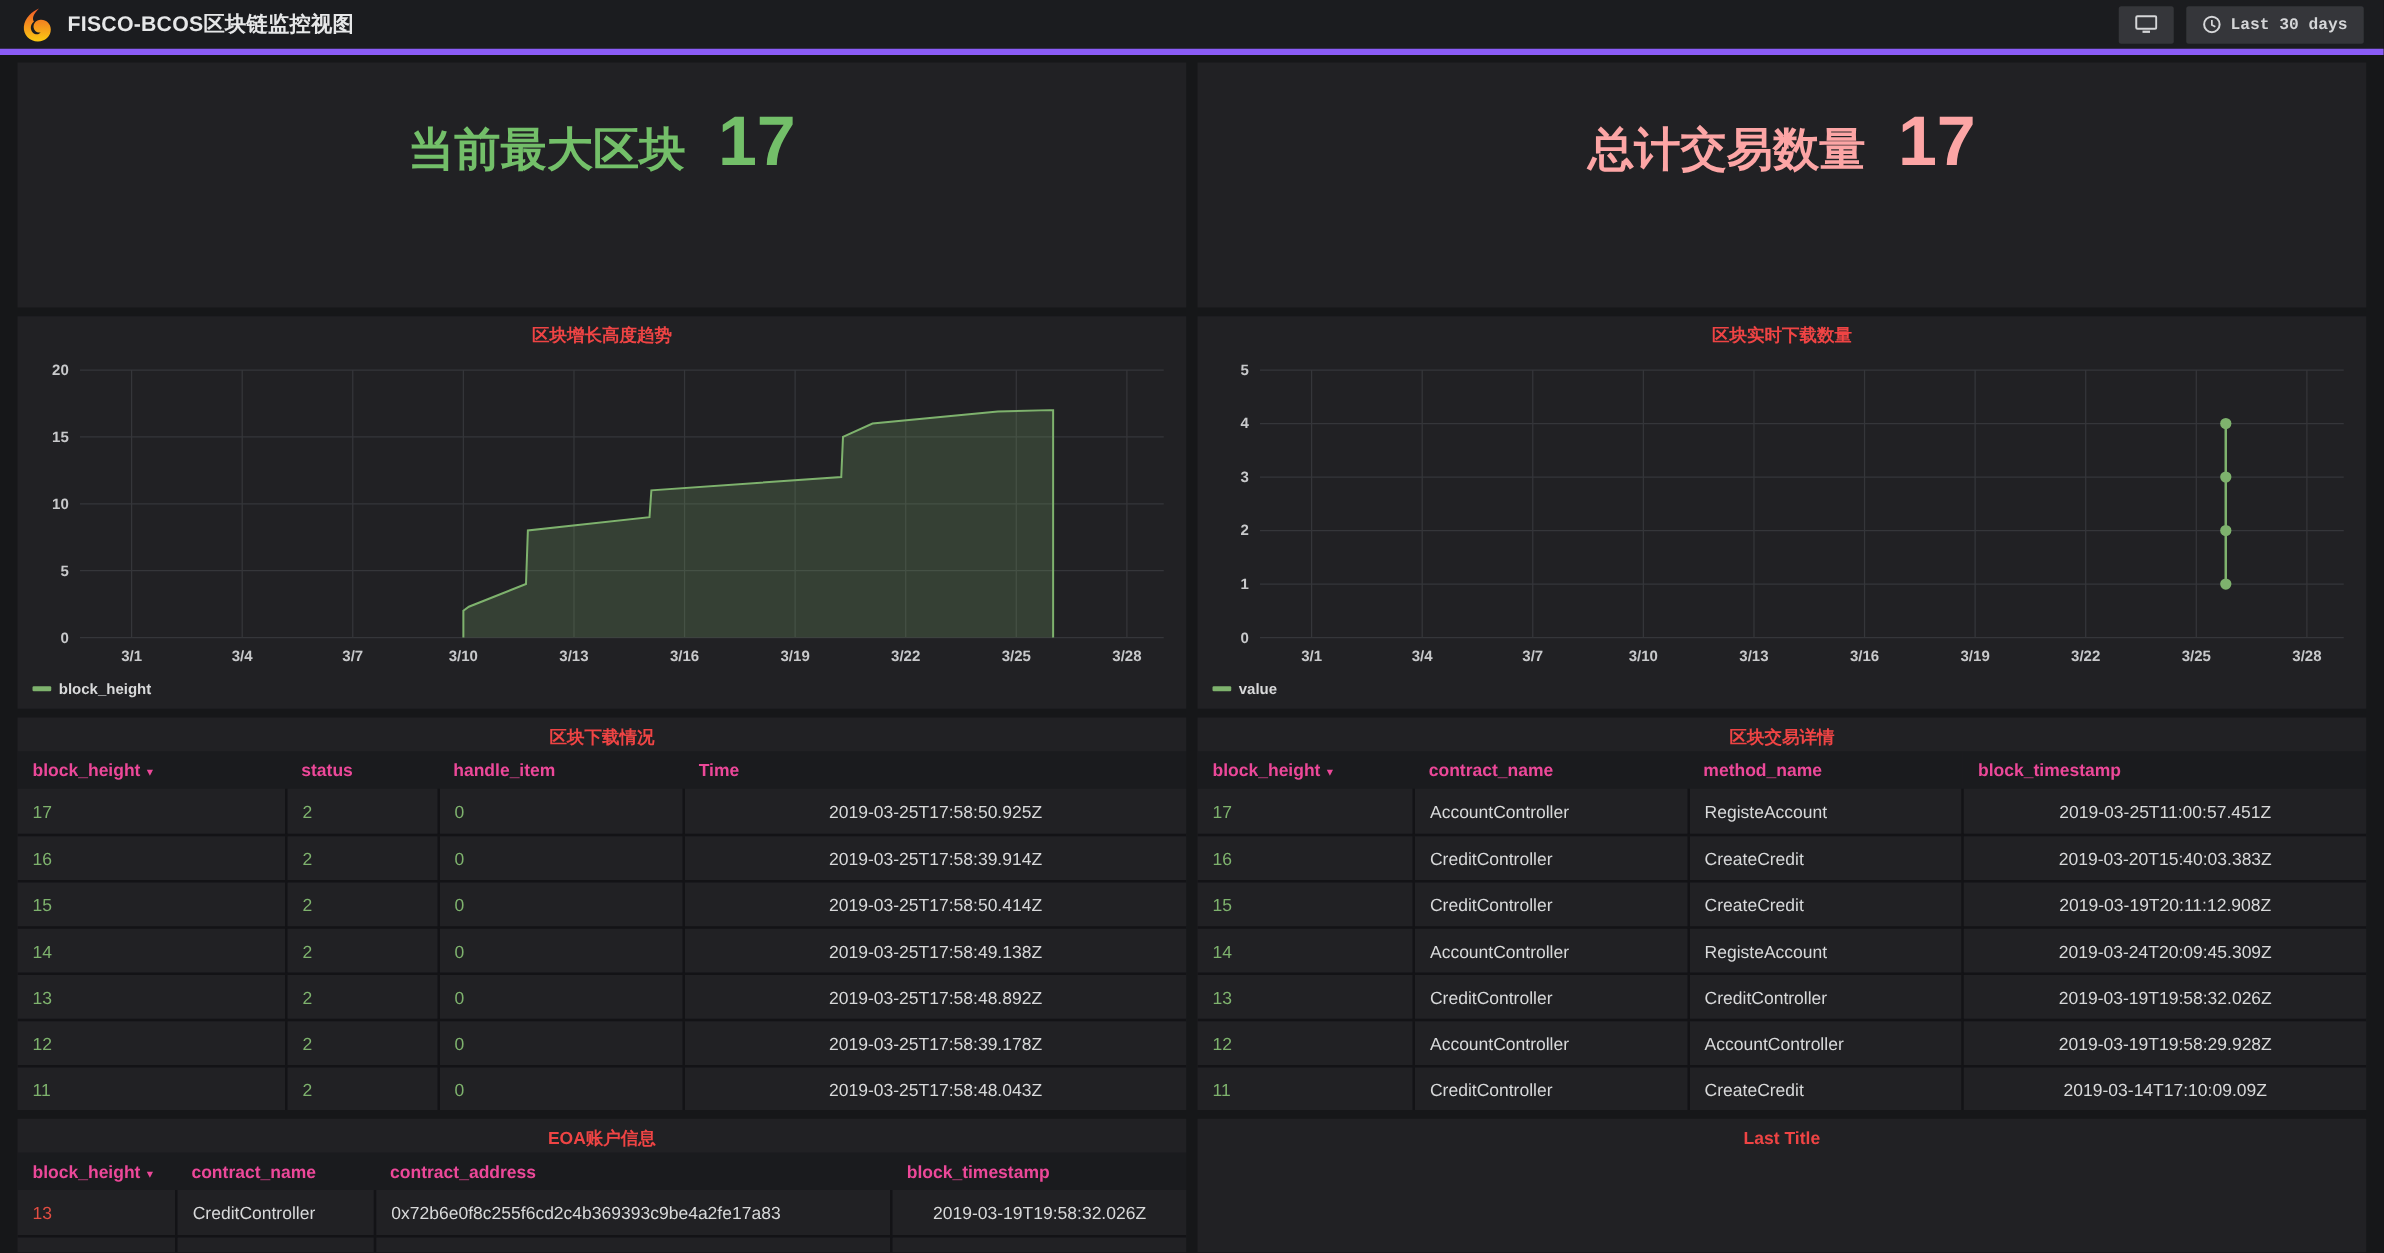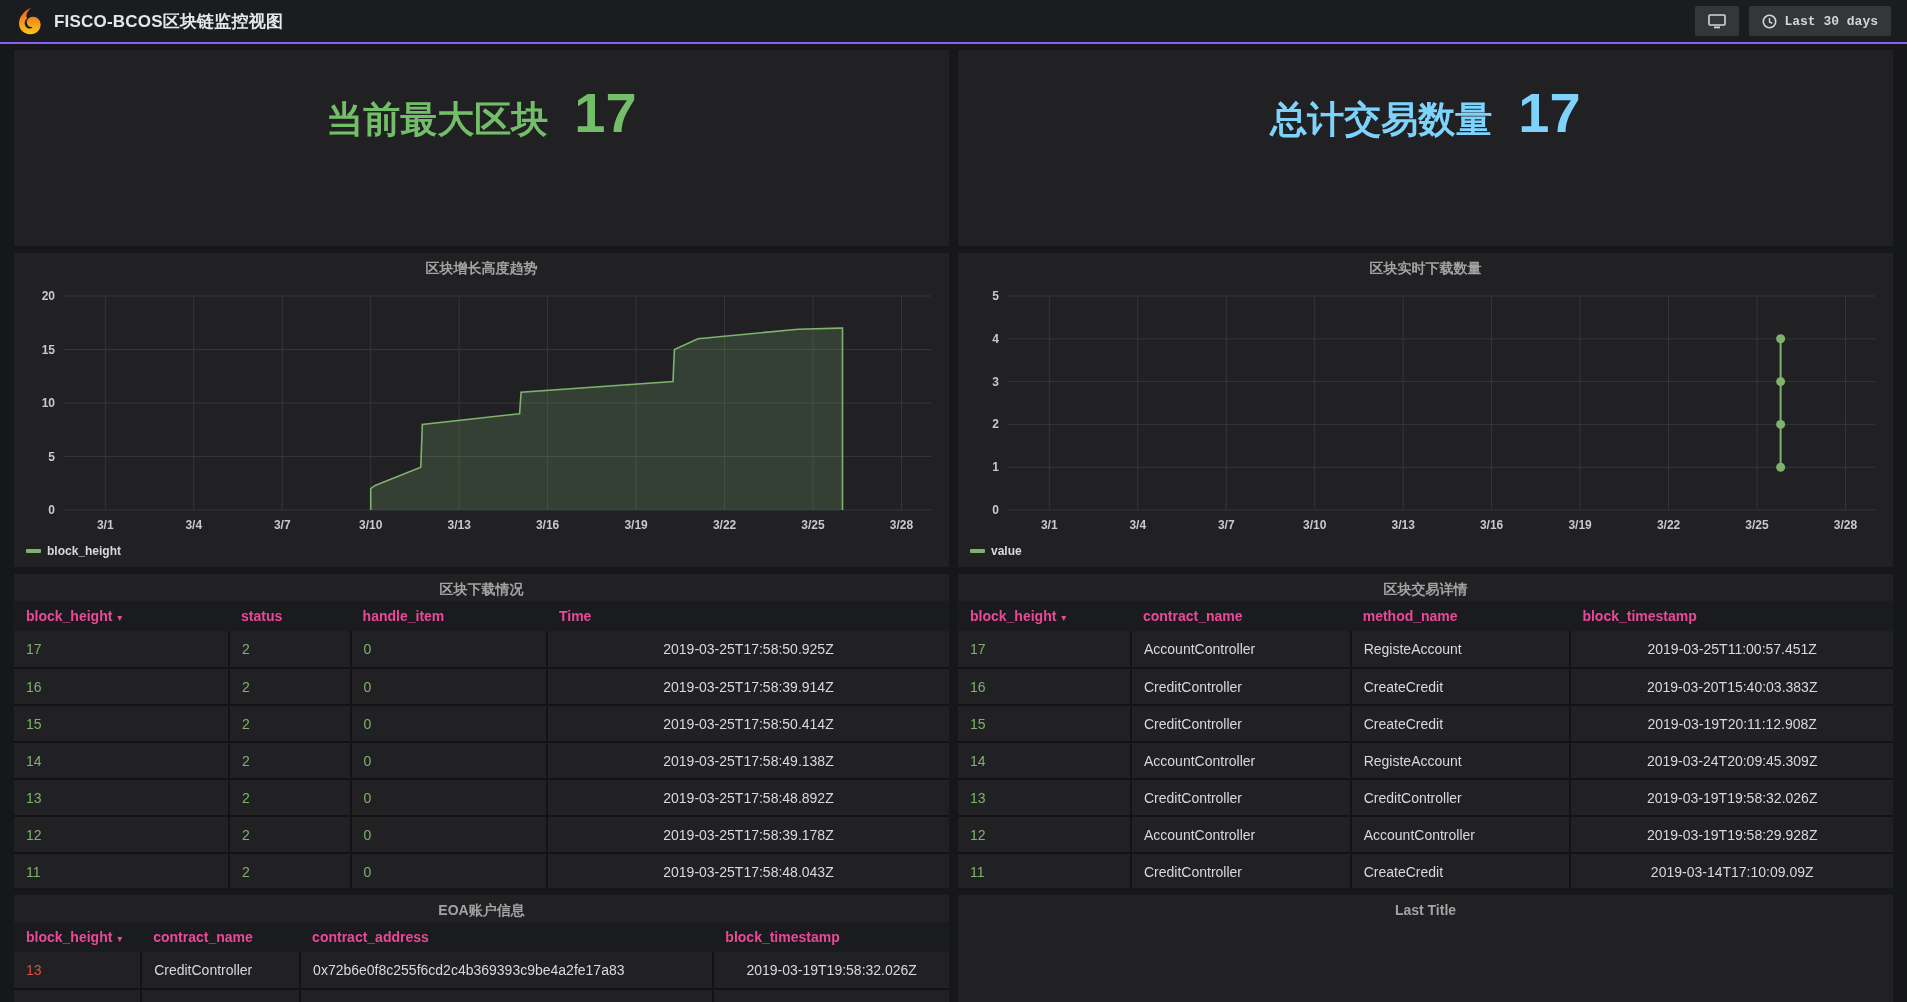--- a/index.html
+++ b/index.html
@@ -1,34 +1,34 @@
 <!DOCTYPE html>
 <html><head>
 <meta charset="utf-8">
 <style>
   * { margin:0; padding:0; box-sizing:border-box; }
   html,body { background:#161719; width:1907px; height:1002px; overflow:hidden;
     font-family:"Liberation Sans","DejaVu Sans",sans-serif; }
 
   
   .navbar { height:44px; background:#1b1c1f; display:flex; align-items:center;
-    padding:0 16px; border-bottom:2px solid #8b5cf6; }
+    padding:0 16px; border-bottom:5px solid #8b5cf6; }
   .logo { width:28px; height:28px; margin-right:10px; flex:0 0 auto; }
   .nav-title { color:#e6e7e8; font-size:17px; font-weight:bold; letter-spacing:.2px; }
   .nav-right { margin-left:auto; display:flex; gap:10px; }
   .nav-btn { height:30px; background:#35363a; border:none; border-radius:2px;
     color:#d5d6d8; font-size:13px; font-weight:bold; display:flex; align-items:center;
     gap:7px; padding:0 13px; cursor:pointer; font-family:Liberation Mono, monospace; }
   .nav-btn svg { display:block; }
 
   
   .dash { height:958px; overflow:hidden; padding:6px 14px 0 14px; display:grid;
     grid-template-columns:1fr 1fr; grid-template-rows:196px 314px 314px 130px; gap:7px 9px; }
   .panel { background:#212124; position:relative; overflow:hidden; }
-  .panel-title { text-align:center; color:#a3a3a3; font-size:14px; font-weight:bold;
+  .panel-title { text-align:center; color:#ef4444; font-size:14px; font-weight:bold;
     padding-top:7px; height:27px; cursor:pointer; }
 
   
   .stat-body { display:flex; justify-content:center; align-items:baseline;
     gap:26px; padding-top:30px; }
   .stat-label { font-size:37px; font-weight:bold; }
   .stat-value { font-size:56px; font-weight:bold; }
 
   
   .chart-svg { display:block; margin-top:2px; }
@@ -90,21 +90,21 @@
 
 <div class="dash">
 
   <div class="panel">
     <div class="stat-body" style="color: rgb(115, 191, 105);">
       <span class="stat-label">当前最大区块</span>
       <span class="stat-value">17</span>
     </div>
   </div>
   <div class="panel">
-    <div class="stat-body" style="color: #7dd3fc;">
+    <div class="stat-body" style="color: #fca5a5;">
       <span class="stat-label">总计交易数量</span>
       <span class="stat-value">17</span>
     </div>
   </div>
 
   <div class="panel">
     <div class="panel-title">区块增长高度趋势</div>
     <div>
         <svg width="931" height="260" class="chart-svg">
           <line x1="50" x2="917" y1="228" y2="228" stroke="#35363a" stroke-width="1"></line>

